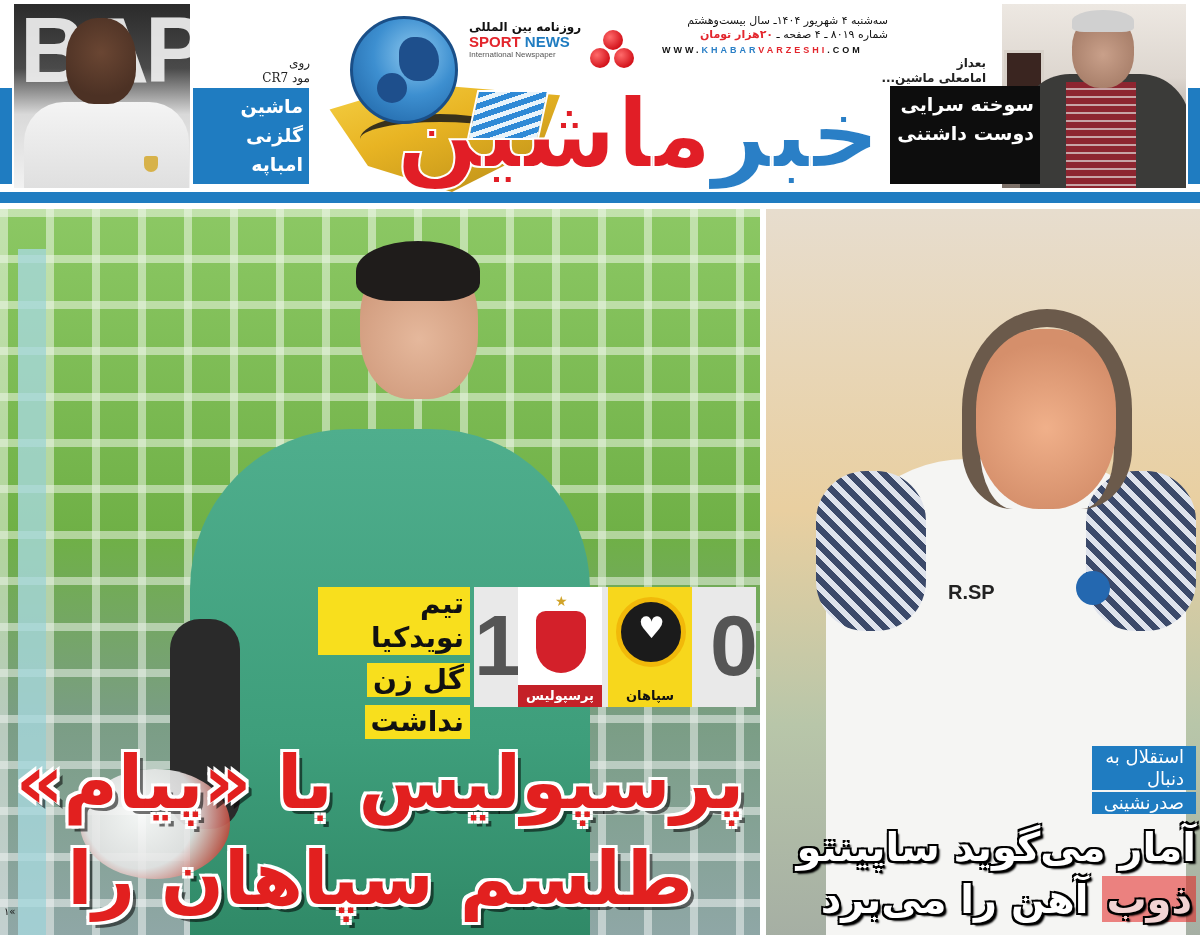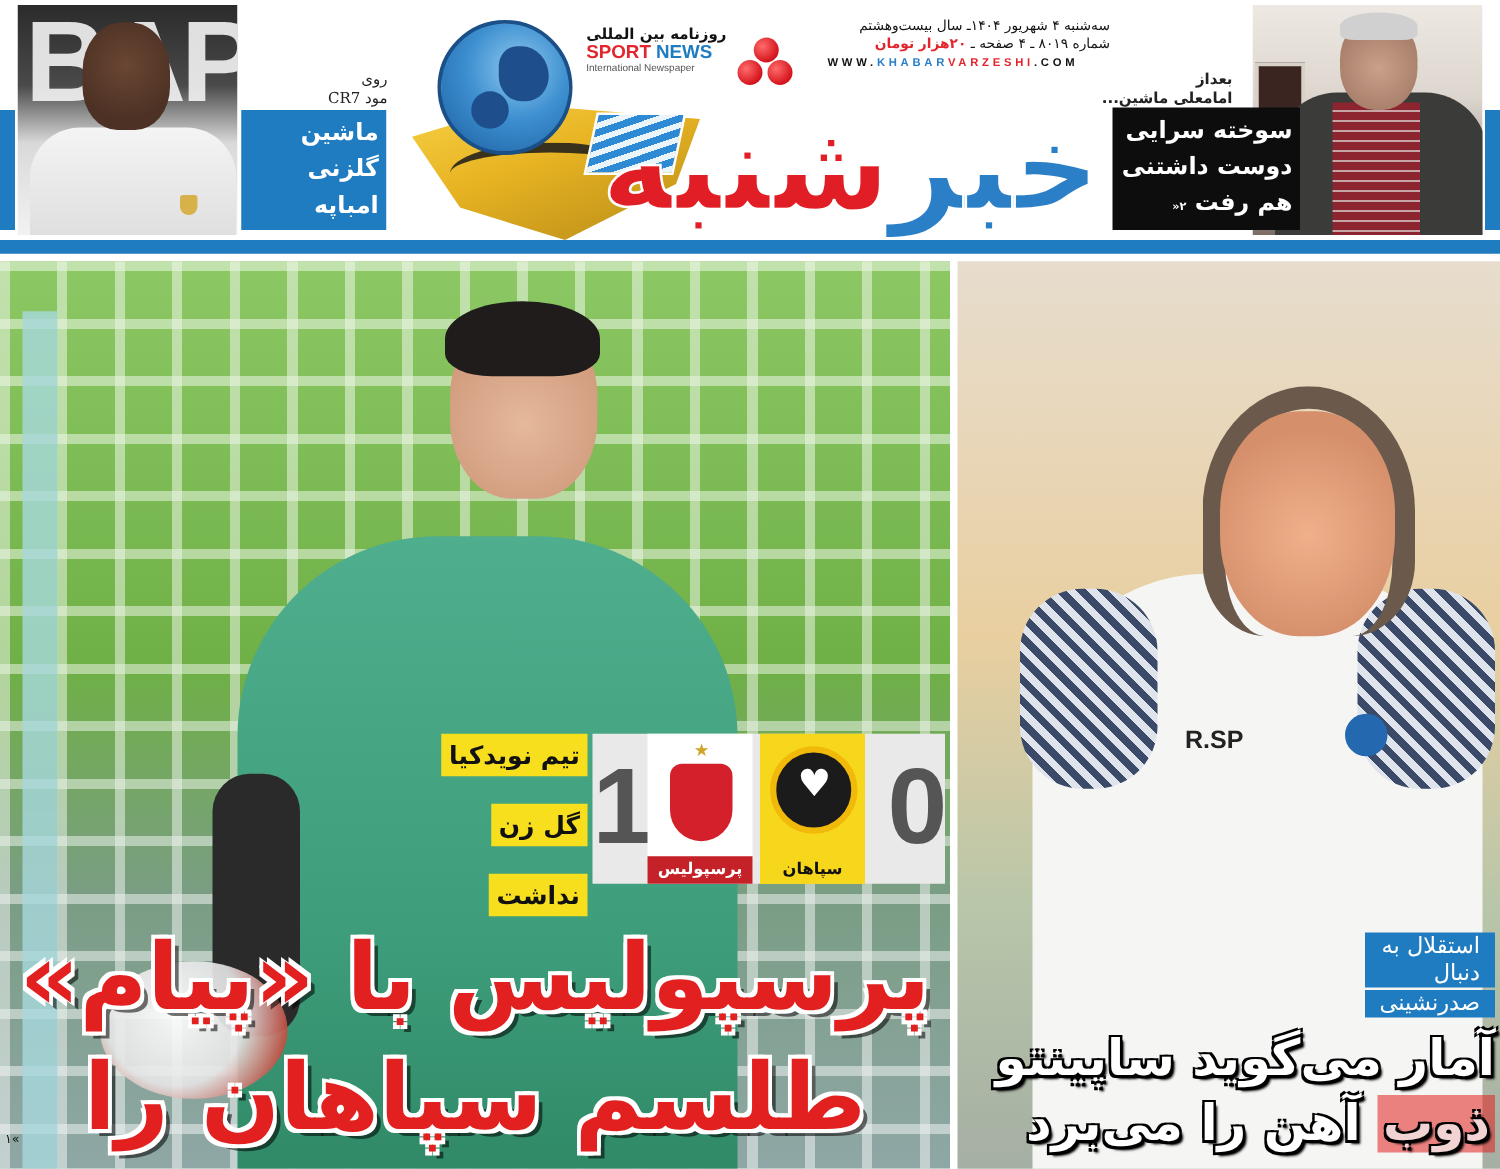--- a/index.html
+++ b/index.html
@@ -114,22 +114,22 @@
     .team .badge-red::after { content: "★"; position: absolute; left: 19px; top: -18px; color: #d1a42a; font-size: 14px; }
     .team .badge-sepa { position: absolute; left: 8px; top: 10px; width: 70px; height: 70px; border-radius: 50%; background: #1b1b1b;
       border: 5px solid #f1b90a; }
     .team .badge-sepa::after { content: "♥"; position: absolute; left: 17px; top: 8px; color: #fff; font-size: 30px; }
     .team .name { position: absolute; left: 0; bottom: 0; width: 84px; height: 22px; text-align: center; direction: rtl;
       font-weight: bold; font-size: 13px; line-height: 22px; }
     .team.perse .name { background: #c42128; color: #fff; }
     .team.sepa .name { background: #f7d71c; color: #111; }
 
     .yellow-tags { position: absolute; left: 318px; top: 378px; width: 152px; direction: rtl; text-align: right; }
-    .yellow-tags div { display: inline-block; background: #f8df1d; color: #111; font-weight: bold; font-size: 20px; line-height: 34px;
-      padding: 0 6px; margin-bottom: 22px; float: right; clear: both; }
+    .yellow-tags div { display: inline-block; background: #f8df1d; color: #111; font-weight: bold; font-size: 28px; line-height: 34px;
+      padding: 0 6px; margin-bottom: 8px; float: right; clear: both; }
 
     .main-headline { position: absolute; left: 6px; top: 525px; width: 748px; direction: rtl; text-align: center;
       color: #e2201f; font-weight: bold; font-size: 74px; line-height: 96px; letter-spacing: -1px;
       text-shadow: 3px 3px 0 #fff, -3px -3px 0 #fff, 3px -3px 0 #fff, -3px 3px 0 #fff, 6px 6px 0 rgba(0,0,0,.55); }
 
     
     .main-right { position: absolute; left: 766px; top: 209px; width: 434px; height: 860px; overflow: hidden;
       background: linear-gradient(180deg,#e7ddce 0%,#e9cfa0 35%,#b8c6a9 60%,#9aa0a0 100%); }
     .rhs-head { position: absolute; left: 210px; top: 120px; width: 140px; height: 180px; border-radius: 45%;
       background: radial-gradient(circle at 50% 55%, #f0b08a 0%, #d58f6b 70%); }
@@ -185,21 +185,21 @@
       <div class="fa">روزنامه بین المللی</div>
       <div class="en"><span class="red">SPORT</span> <span class="blue">NEWS</span></div>
       <div class="sub">International Newspaper</div>
     </div>
     <div class="dots">
       <span style="left:13px;top:0;"></span>
       <span style="left:0;top:18px;"></span>
       <span style="left:24px;top:18px;"></span>
     </div>
     <div class="brand-word">
-      <span class="b1">خبر</span><span class="b2">شنبه</span>
+      <span class="b1">خبر</span><span class="b2">ماشین</span>
     </div>
   </div>
 
   <div class="issue-info">
     <div class="line1">سه‌شنبه ۴ شهریور ۱۴۰۴ـ سال بیست‌وهشتم</div>
     <div class="line2"><span>شماره ۸۰۱۹ ـ ۴ صفحه ـ</span> <span class="price">۲۰هزار تومان</span></div>
     <div class="url"><span>WWW.</span><span class="mid">KHABAR</span><span class="mid2">VARZESHI</span><span>.COM</span></div>
   </div>
 
   <div class="teaser-right-photo">
@@ -210,21 +210,20 @@
     <div class="hair"></div>
   </div>
   <div class="blue-rule-right"></div>
   <div class="teaser-right-kicker">
     <div>بعداز</div>
     <div>امامعلی ماشین...</div>
   </div>
   <div class="teaser-right-box">
     <div>سوخته سرایی</div>
     <div>دوست داشتنی</div>
-    <div><span>هم رفت</span> <span class="pg">۲«</span></div>
   </div>
 
   <div class="blue-rule"></div>
 </header>
 
 <section class="main-left">
   <div class="net"></div>
   <div class="post"></div>
   <div class="keeper-body"></div>
   <div class="keeper-arm"></div>

